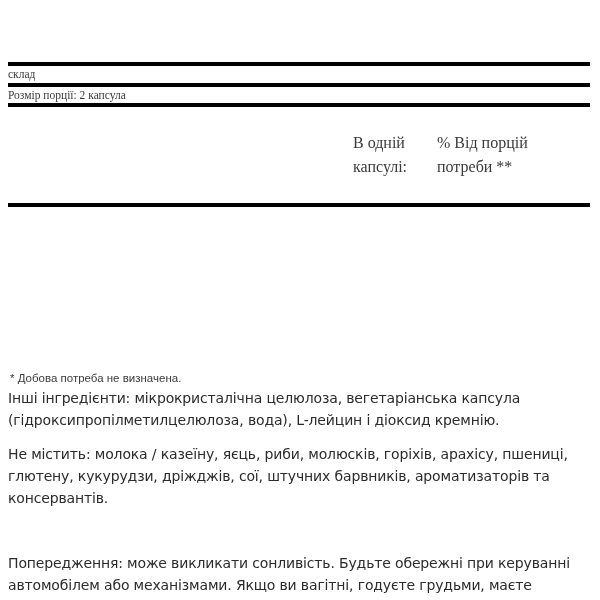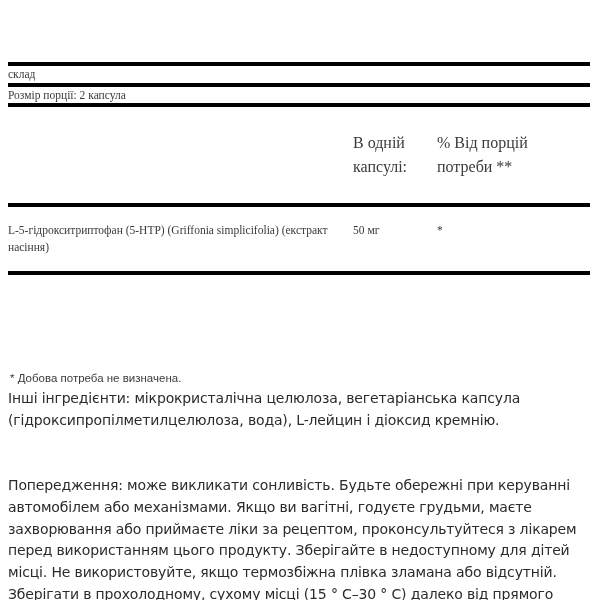--- a/index.html
+++ b/index.html
@@ -137,33 +137,29 @@
 
       <tr class="row-line header-row">
         <td class="cell-pad"></td>
         <td class="cell-pad amount-cell hdr-amount">В одній капсулі:</td>
         <td class="cell-pad dv-cell hdr-dv">
           <span>% Від порцій</span>
           <span class="dv-line2">потреби **</span>
         </td>
       </tr>
 
-      <tr class="row-line ingredient-row">
-        <td class="cell-pad">L-5-гідрокситриптофан (5-HTP) (Griffonia simplicifolia) (екстракт насіння)</td>
-        <td class="cell-pad amount-cell">50 мг</td>
-        <td class="cell-pad dv-cell">*</td>
-      </tr>
 
       <tr class="row-line">
         <td colspan="3" style="height:0;line-height:0;font-size:0;"></td>
       </tr>
 
     </tbody>
   </table>
 
   <div class="footnote">* Добова потреба не визначена.</div>
 
   <div class="notes">
     <p>Інші інгредієнти: мікрокристалічна целюлоза, вегетаріанська капсула (гідроксипропілметилцелюлоза, вода), L-лейцин і діоксид кремнію.</p>
+    <p>Не містить: молока / казеїну, яєць, риби, молюсків, горіхів, арахісу, пшениці, глютену, кукурудзи, дріжджів, сої, штучних барвників, ароматизаторів та консервантів.</p>
     <p>Попередження: може викликати сонливість. Будьте обережні при керуванні автомобілем або механізмами. Якщо ви вагітні, годуєте грудьми, маєте захворювання або приймаєте ліки за рецептом, проконсультуйтеся з лікарем перед використанням цього продукту. Зберігайте в недоступному для дітей місці. Не використовуйте, якщо термозбіжна плівка зламана або відсутній. Зберігати в прохолодному, сухому місці (15 ° С–30 ° С) далеко від прямого світла.</p>
   </div>
 
 </div>
 
 </body></html>

